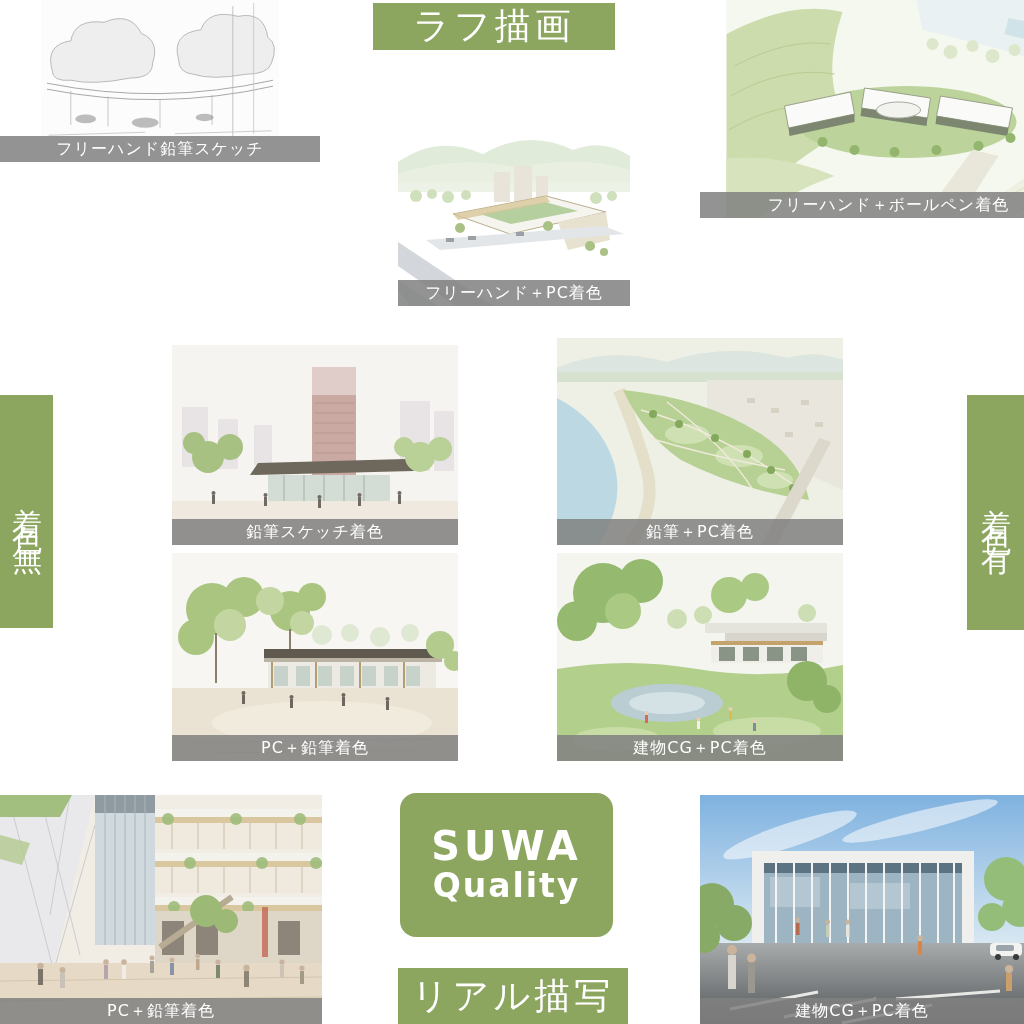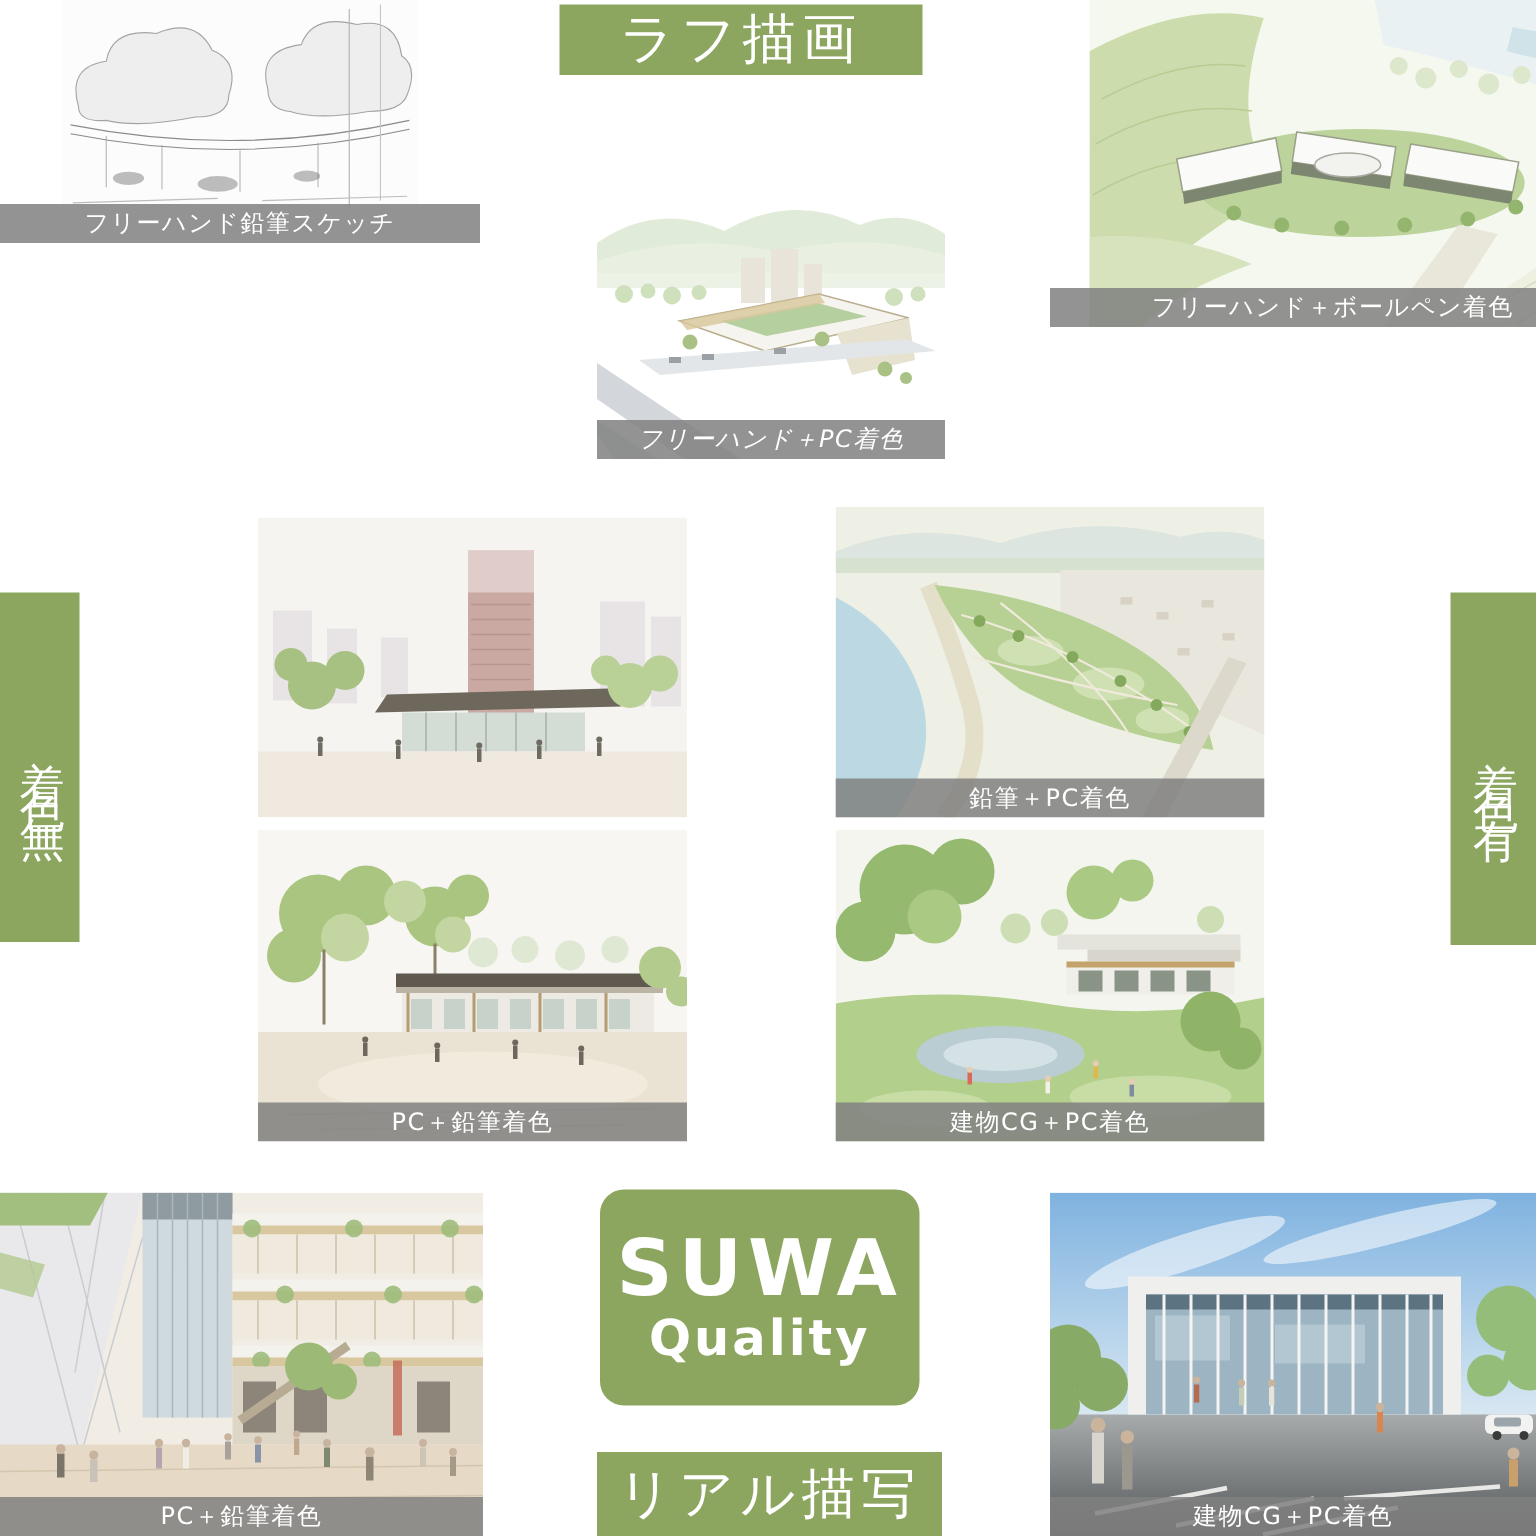--- a/index.html
+++ b/index.html
@@ -38,21 +38,21 @@
     font-size:30px;letter-spacing:19px;
   }
   .axis-left{left:0;top:395px;width:53px;height:233px;}
   .axis-right{left:967px;top:395px;width:57px;height:235px;}
   .badge{
     position:absolute;left:400px;top:793px;width:213px;height:144px;
     background:#8CA55F;border-radius:16px;color:#ffffff;
     display:flex;flex-direction:column;align-items:center;justify-content:center;
     font-weight:bold;text-align:center;
   }
-  .badge .l1{font-size:52px;letter-spacing:4px;line-height:1.05;}
+  .badge .l1{font-size:40px;letter-spacing:4px;line-height:1.05;}
   .badge .l2{font-size:33px;letter-spacing:2px;line-height:1.15;}
 </style>
 </head>
 <body>
 
 <div class="stage">
 
   <figure class="panel p1" style="margin:0;">
     <svg viewBox="0 0 320 218" aria-hidden="true">
       <rect width="320" height="218" fill="#fcfcfc"></rect>
@@ -78,21 +78,21 @@
         <ellipse cx="220" cy="158" rx="12" ry="5"></ellipse>
       </g>
       <g stroke="#bdbdbd">
         <line x1="10" y1="182" x2="140" y2="178"></line>
         <line x1="180" y1="180" x2="310" y2="176"></line>
       </g>
     </svg>
     <figcaption class="caption">フリーハンド鉛筆スケッチ</figcaption>
   </figure>
 
-  <figure class="panel p2" style="margin:0;font-style:italic;">
+  <figure class="panel p2" style="margin:0;">
     <svg viewBox="0 0 232 196" aria-hidden="true">
       <rect width="232" height="196" fill="#ffffff"></rect>
       <path d="M0,52 Q40,24 85,44 Q130,18 175,40 Q205,28 232,46 L232,72 L0,72 Z" fill="#dce8d2" opacity="0.85"></path>
       <path d="M0,64 Q60,44 120,58 Q180,44 232,60 L232,82 L0,82 Z" fill="#eaf1e2" opacity="0.9"></path>
       <g fill="#cfe0bc">
         <circle cx="18" cy="86" r="6"></circle>
           <circle cx="34" cy="84" r="5"></circle>
           <circle cx="50" cy="87" r="6"></circle>
         <circle cx="68" cy="85" r="5"></circle>
           <circle cx="198" cy="88" r="6"></circle>
@@ -226,20 +226,21 @@
         <rect x="92" y="152" width="3" height="9"></rect>
           <circle cx="93.5" cy="150" r="2"></circle>
         <rect x="146" y="154" width="3" height="9"></rect>
           <circle cx="147.5" cy="152" r="2"></circle>
         <rect x="186" y="152" width="3" height="9"></rect>
           <circle cx="187.5" cy="150" r="2"></circle>
         <rect x="226" y="150" width="3" height="9"></rect>
           <circle cx="227.5" cy="148" r="2"></circle>
       </g>
     </svg>
+    <figcaption class="caption">鉛筆スケッチ着色</figcaption>
   </figure>
 
   <figure class="panel p5" style="margin:0;text-align:center;">
     <svg viewBox="0 0 286 207" aria-hidden="true">
       <rect width="286" height="207" fill="#eef0e6"></rect>
       <path d="M0,30 Q50,8 110,24 Q170,4 230,20 Q260,12 286,22 V44 H0 Z" fill="#d7e1cf"></path>
       <path d="M0,30 Q50,8 110,24 Q170,4 230,20 Q260,12 286,22 V34 H0 Z" fill="#dfe7ea" opacity="0.6"></path>
       <path d="M150,42 H286 V152 Q220,122 150,96 Z" fill="#e9e7dd"></path>
       <g fill="#d8d2c4">
         <rect x="190" y="60" width="8" height="5"></rect>

